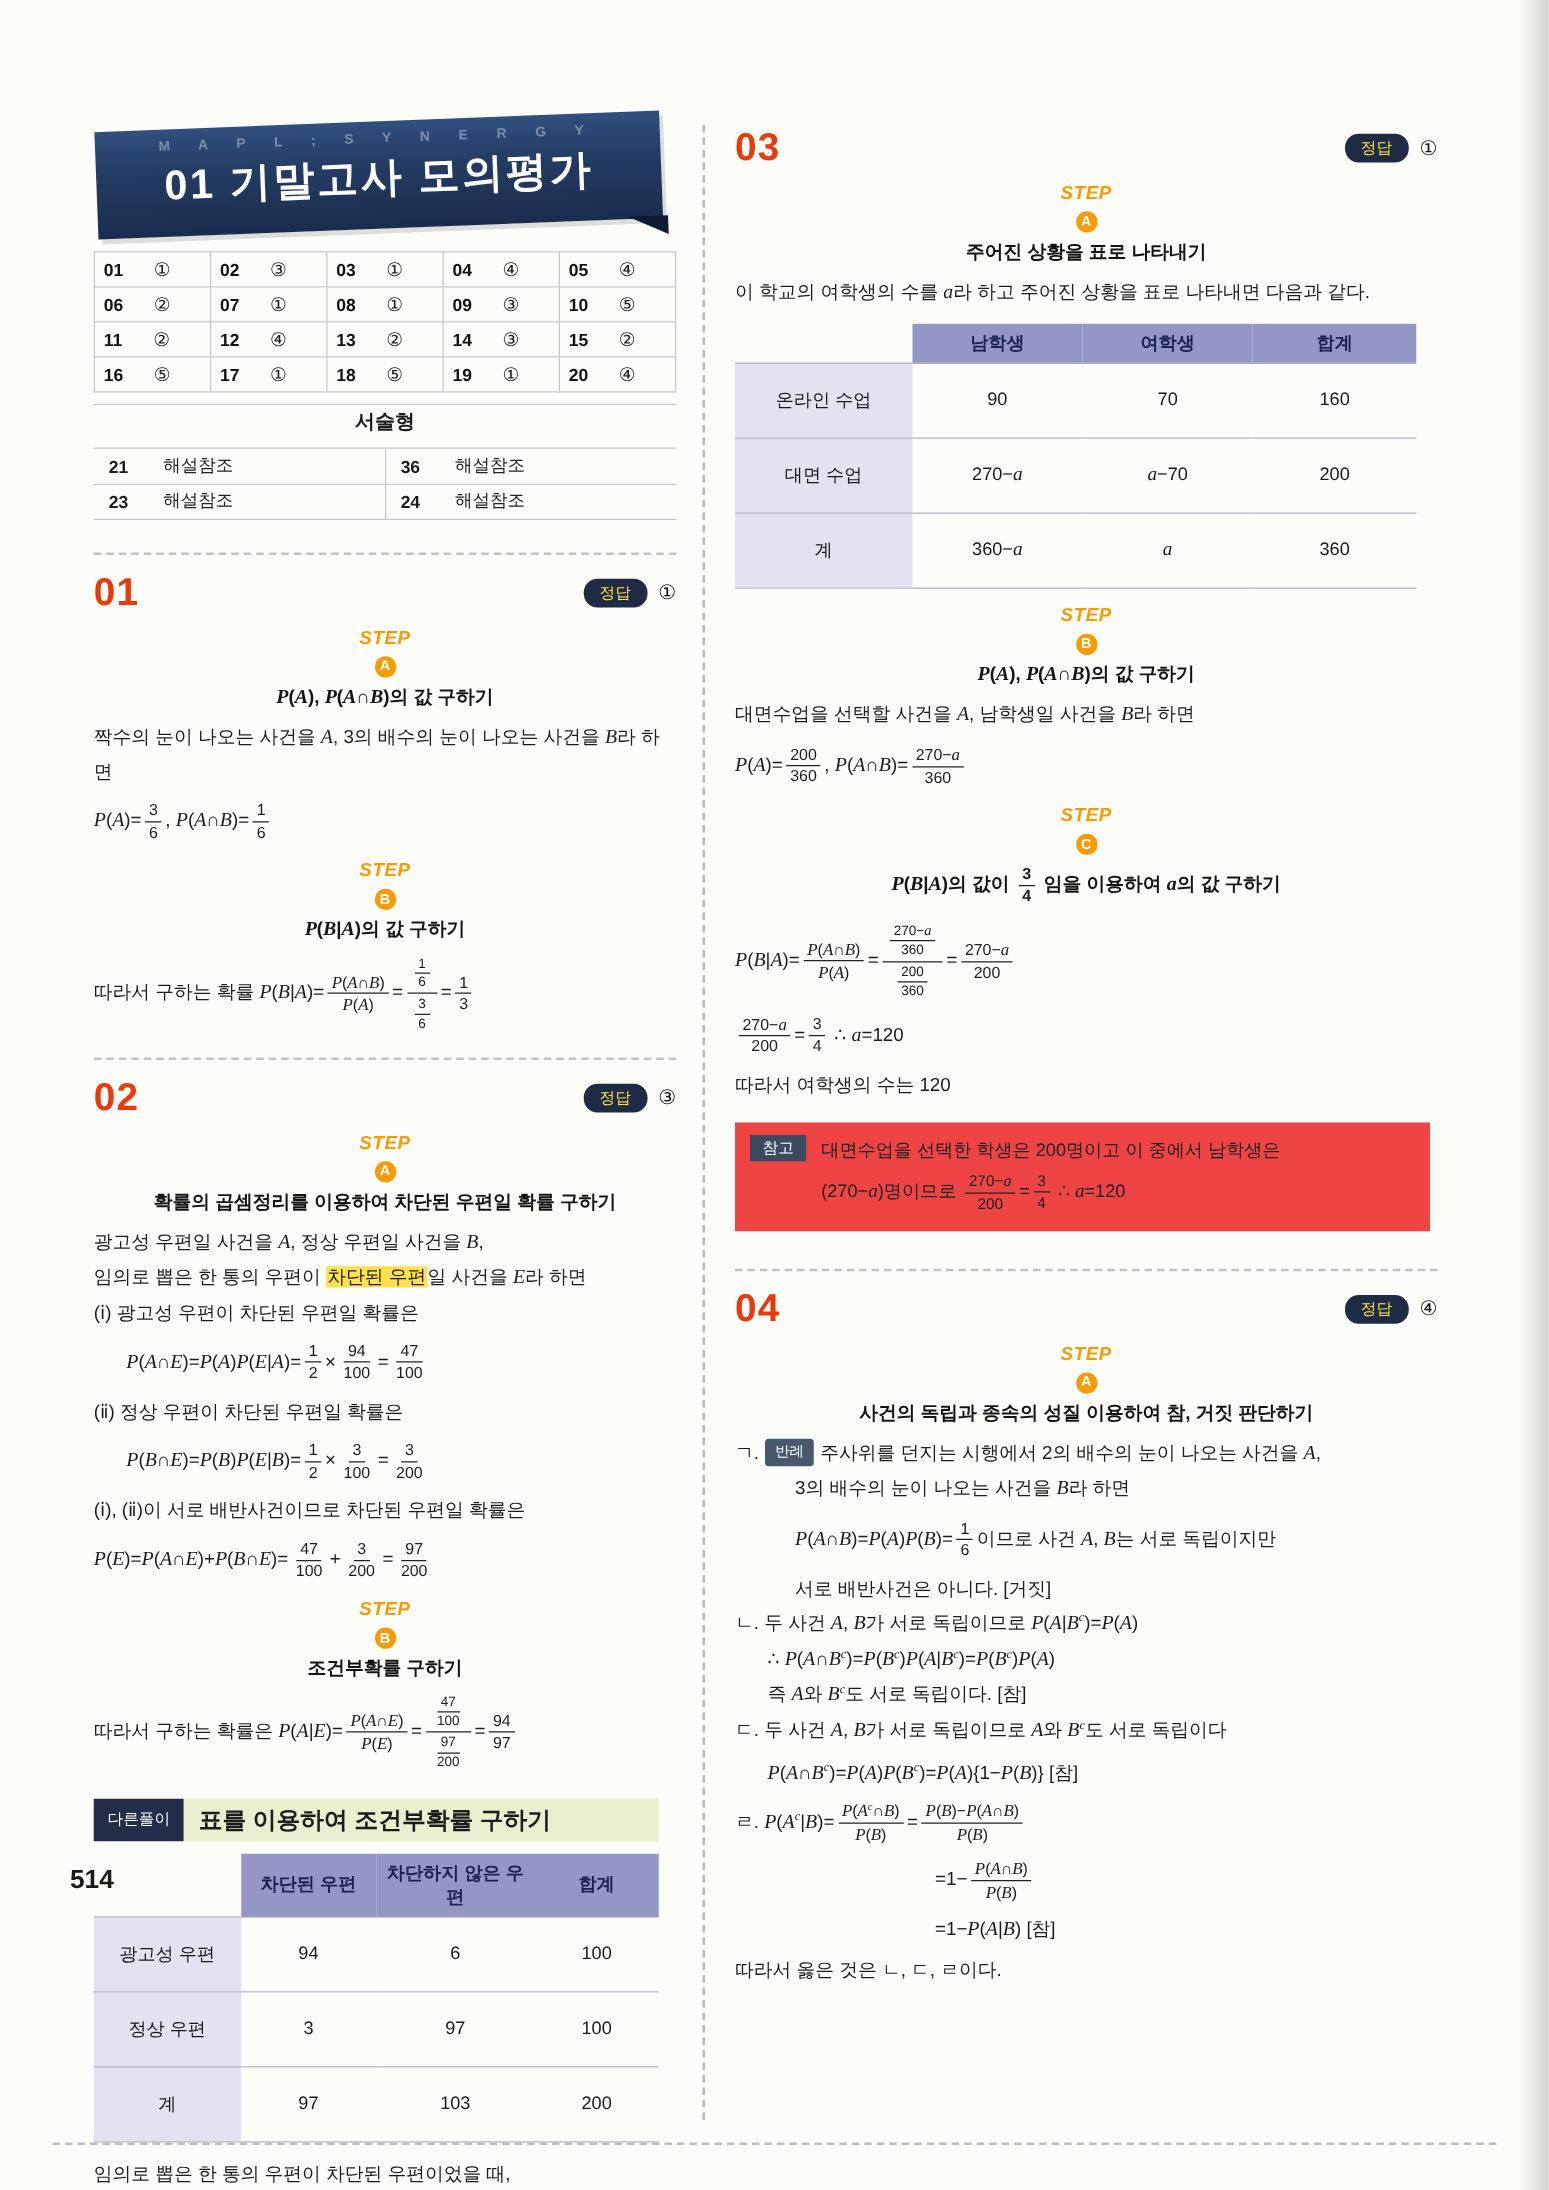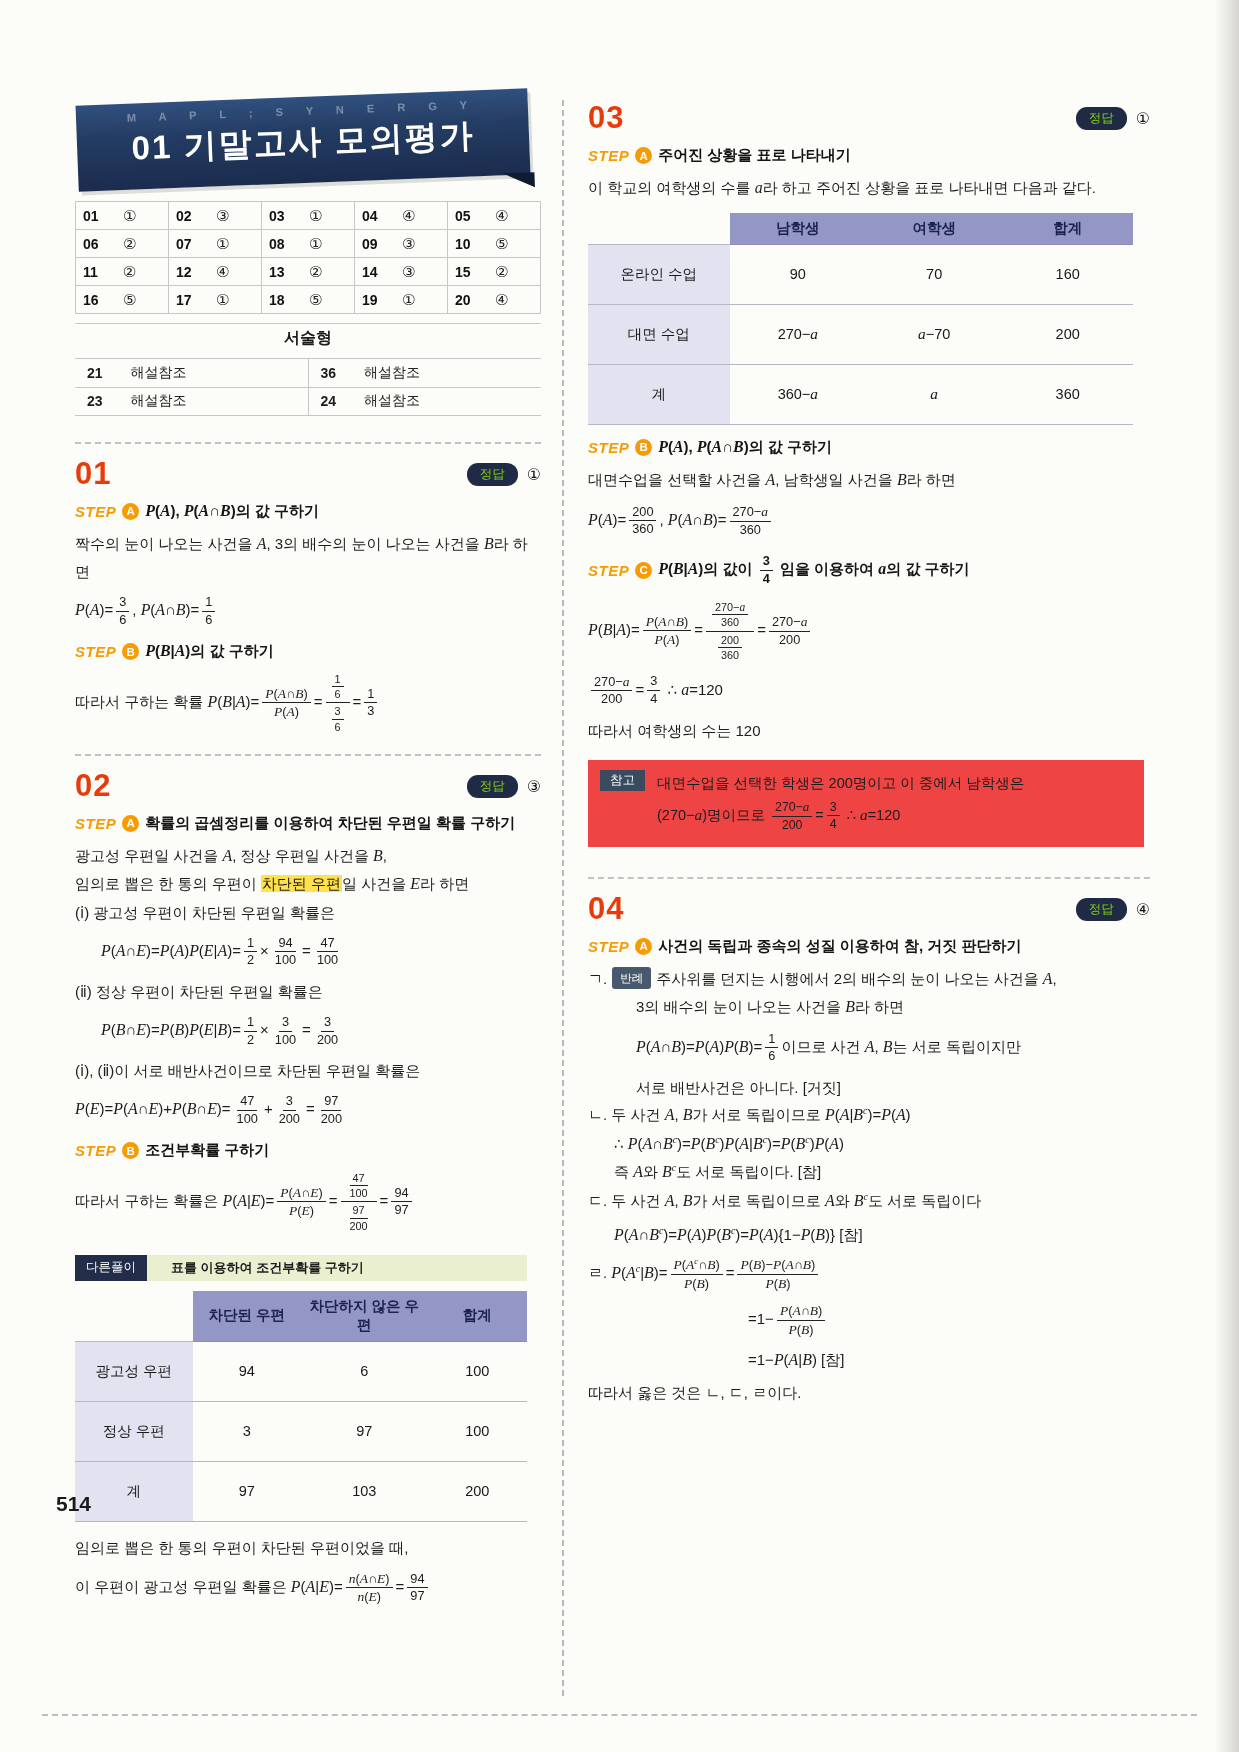--- a/index.html
+++ b/index.html
@@ -29,23 +29,23 @@
 .ecell{display:flex;align-items:center;gap:28px;}
 .ecell b{font-size:14px;text-align:right;}
 .ecell span{font-size:14px;color:#222;}
 
 .problem{padding-top:14px;margin-top:18px;}
 .problem.sep{border-top:2px dashed #c2c2c2;}
 .problem.first{margin-top:26px;}
 .phead{display:flex;justify-content:space-between;align-items:flex-start;margin-bottom:8px;}
 .pnum{color:#e73b0c;font-size:31px;font-weight:bold;letter-spacing:1px;line-height:1;}
 .ansbadge{display:flex;align-items:center;gap:9px;margin-top:5px;}
-.pill{background:#1f2b44;color:#84cc16;font-size:12.5px;padding:3px 13px;border-radius:11px;}
+.pill{background:#1f2b44;color:#fde047;font-size:12.5px;padding:3px 13px;border-radius:11px;}
 .mark{font-size:16px;color:#111;}
-.step{display:flex;align-items:center;gap:6px;margin:13px 0 9px;}
+.step{display:flex;align-items:center;gap:6px;margin:13px 0 9px;flex-direction:column;}
 .sword{color:#f79b04;font-weight:bold;font-size:15px;font-style:italic;letter-spacing:.5px;}
 .scirc{width:17px;height:17px;border-radius:50%;background:#f79b04;color:#fff;font-size:11.5px;font-weight:bold;display:inline-flex;align-items:center;justify-content:center;flex:0 0 auto;}
 .stitle{font-weight:bold;font-size:15px;color:#141414;}
 .tline{font-size:15px;line-height:1.8;}
 .mline{font-size:15px;margin:8px 0;line-height:1.5;}
 .ind1{padding-left:26px;}
 .ind2{padding-left:48px;}
 .ind3{padding-left:160px;}
 
 .frac{display:inline-flex;flex-direction:column;align-items:center;vertical-align:middle;margin:1px 3px;font-size:.85em;line-height:1.3;}
@@ -56,21 +56,21 @@
 .hl{background:#ffe14d;padding:0 1px;}
 
 .dtable{width:97%;border-collapse:collapse;margin:10px 0 12px;font-size:14.5px;text-align:center;}
 .dtable th{background:#9496c6;color:#1a2350;padding:6px 4px;font-weight:bold;border-bottom:1px solid #8b8db8;}
 .dtable th.corner{background:transparent;border-bottom:1px solid #b6b6c6;}
 .dtable td{padding:20px 4px;border-bottom:1px solid #b6b6c6;color:#181818;}
 .dtable td.rlab{background:#e2e2f1;}
 
 .alt{display:flex;align-items:stretch;margin:20px 0 10px;width:97%;}
 .altb{background:#222e49;color:#fff;font-size:12.5px;padding:4px 11px;display:flex;align-items:center;flex:0 0 auto;}
-.altt{background:#e9efcf;font-weight:bold;font-size:13px;padding:4px 24px;flex:1;display:flex;align-items:center;}
+.altt{background:#e9efcf;font-weight:bold;font-size:19px;padding:4px 12px;flex:1;display:flex;align-items:center;}
 .note{display:flex;gap:12px;background:#ef4444;padding:10px 12px;margin-top:16px;width:99%;}
 .noteb{background:#3a4b60;color:#fff;font-size:12.5px;padding:2px 10px;align-self:flex-start;flex:0 0 auto;}
 .note .mline{margin:3px 0;font-size:14.5px;}
 .exb{display:inline-block;background:#49596d;color:#fff;font-size:11.5px;padding:1px 8px;border-radius:3px;margin:0 5px;vertical-align:2px;}
 .pageno{position:absolute;left:56px;top:1492px;font-size:21px;font-weight:bold;color:#1a1a1a;}
 </style>
 </head>
 <body>
 
 <div class="sheet">

